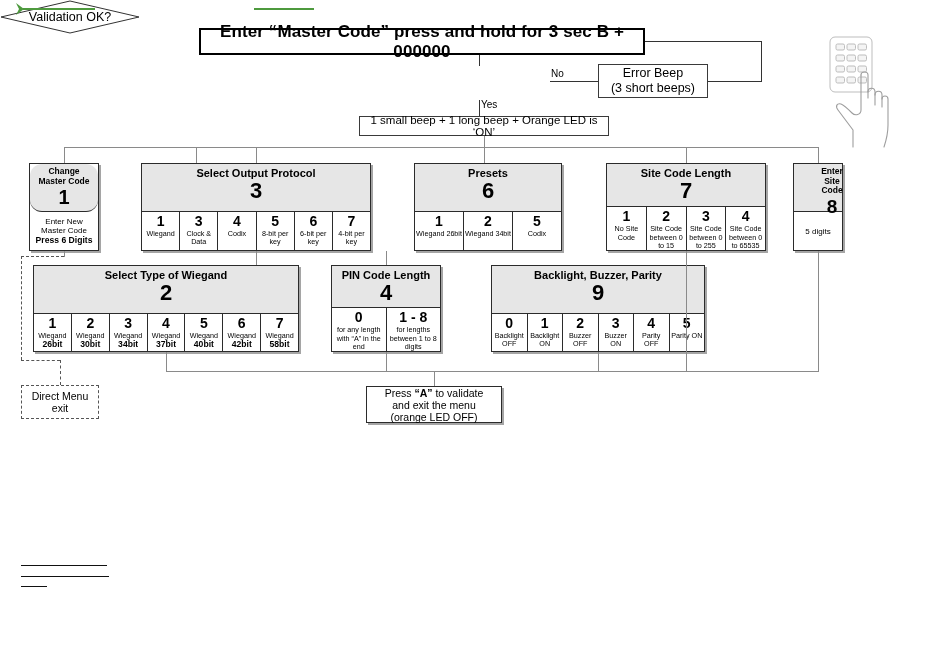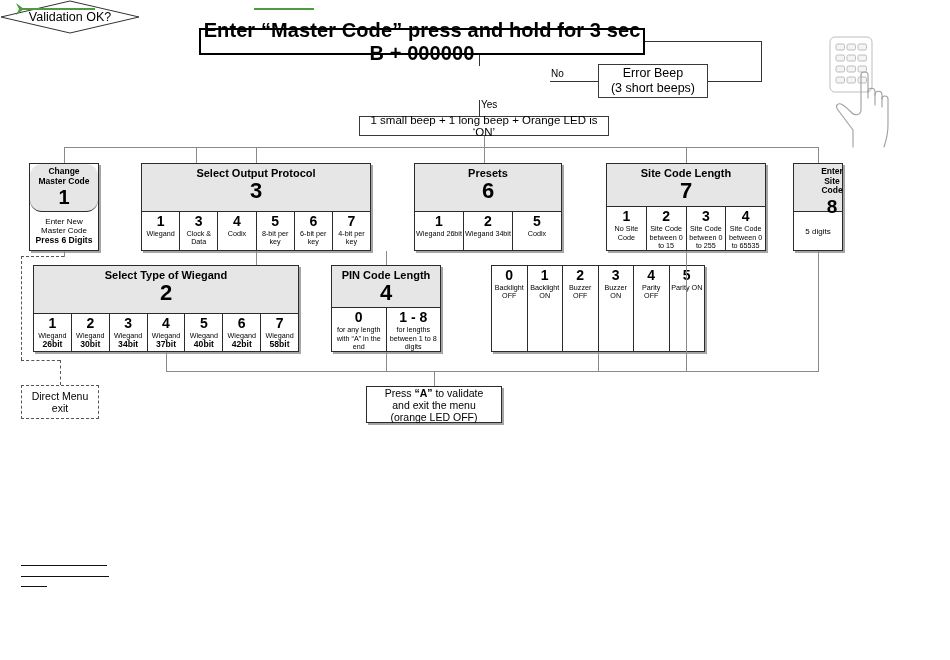--- a/index.html
+++ b/index.html
@@ -6,21 +6,21 @@
   body{width:950px;height:660px;position:relative;overflow:hidden;
        font-family:"Liberation Sans","DejaVu Sans",sans-serif;color:#000;}
   .abs{position:absolute;box-sizing:border-box;}
 
   
   .box{position:absolute;box-sizing:border-box;border:1px solid #3a3a3a;background:#fff;
        display:flex;align-items:center;justify-content:center;text-align:center;}
 
   
   #banner{left:199px;top:28px;width:446px;height:27px;border:2px solid #000;
-          font-weight:bold;font-size:20px;letter-spacing:.1px;}
+          font-weight:bold;font-size:17px;letter-spacing:.1px;}
 
   
   #diamond{left:410px;top:66px;width:140px;height:34px;}
   #diamond svg{display:block}
   #diamond .dlabel{position:absolute;left:0;top:0;width:140px;height:34px;
         display:flex;align-items:center;justify-content:center;font-size:12.5px;}
 
   #errbox{left:598px;top:64px;width:110px;height:34px;flex-direction:column;font-size:12.5px;line-height:15px;}
   #beepbox{left:359px;top:116px;width:250px;height:20px;font-size:11.5px;}
 
@@ -324,20 +324,24 @@
         <div class="d">for any length with “A” in the end</div>
       </div>
     <div class="opt">
         <div class="k">1 - 8</div>
         <div class="d">for lengths between 1 to 8 digits</div>
       </div>
   </div>
 </div>
 
 <div class="menu" id="blk9">
+  <div class="head">
+    <div class="t">Backlight, Buzzer, Parity</div>
+    <div class="n">9</div>
+  </div>
   <div class="opts">
     <div class="opt">
         <div class="k">0</div>
         <div class="d">Backlight OFF</div>
       </div>
     <div class="opt">
         <div class="k">1</div>
         <div class="d">Backlight ON</div>
       </div>
     <div class="opt">

